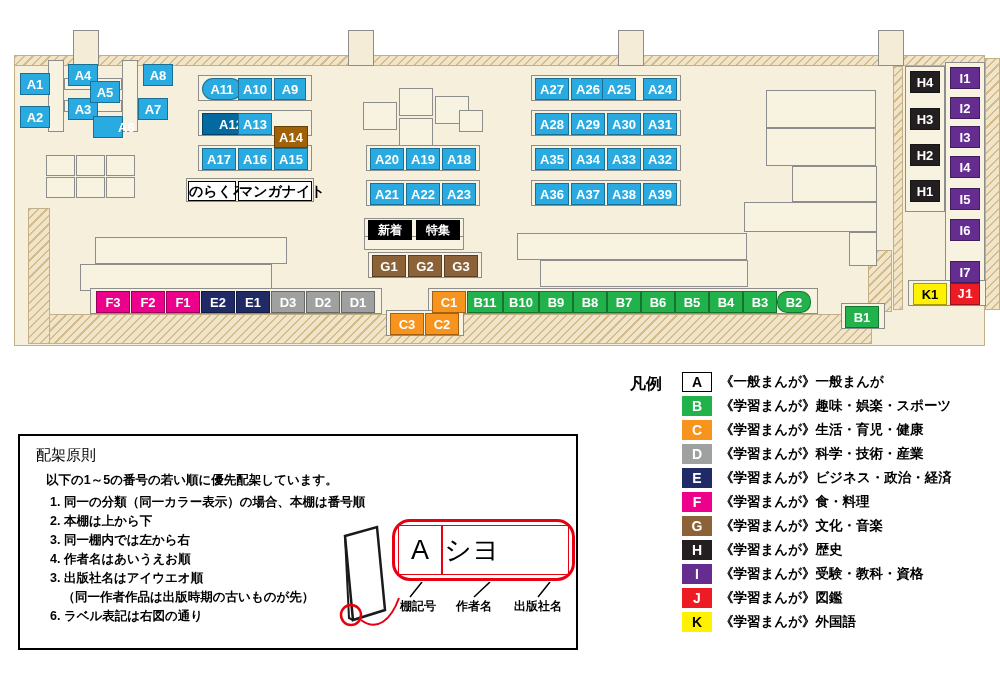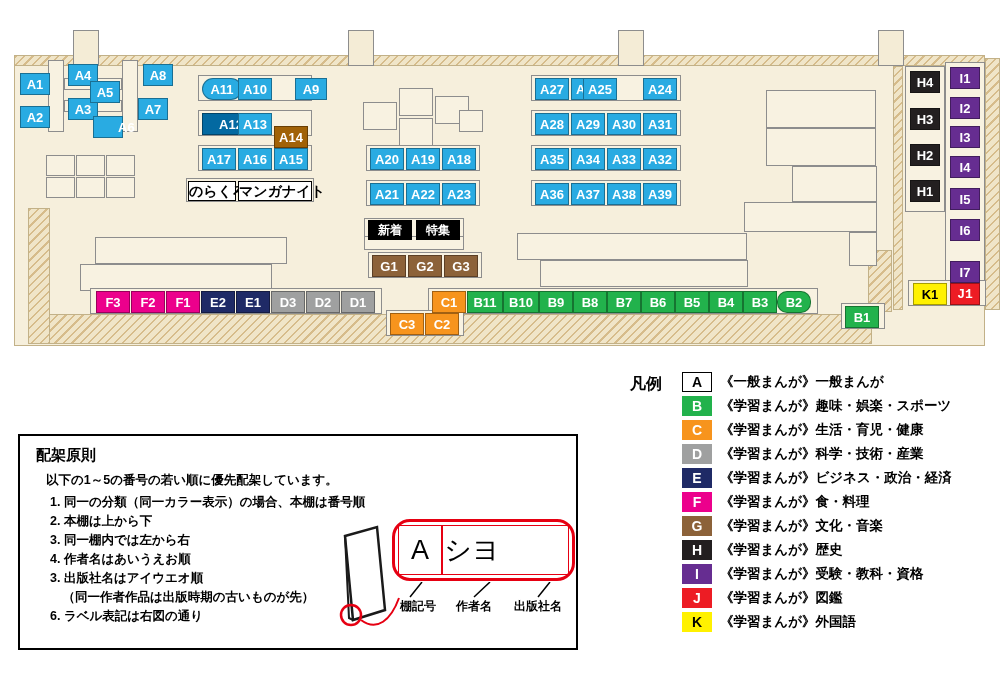--- a/index.html
+++ b/index.html
@@ -36,21 +36,21 @@
   .lswatch{
     width:30px;height:20px;display:flex;align-items:center;justify-content:center;
     font-weight:bold;font-size:14px;color:#fff;box-sizing:border-box;flex:none;
   }
   .ltext{font-weight:bold;font-size:13.5px;white-space:nowrap;}
   
   .panel{
     position:absolute;left:18px;top:434px;width:560px;height:216px;
     border:2px solid #000;background:#fff;box-sizing:border-box;
   }
-  .pp-title{position:absolute;left:16px;top:10px;font-size:15px;font-weight:bold;}
+  .pp-title{position:absolute;left:16px;top:10px;font-size:15px;font-weight:normal;}
   .pp-intro{position:absolute;left:26px;top:36px;font-size:12.5px;font-weight:bold;}
   .pp-list{position:absolute;left:30px;top:57px;font-size:12.5px;font-weight:bold;line-height:19px;}
   .book-icon{position:absolute;left:305px;top:86px;width:80px;height:118px;}
   .spine-box{
     position:absolute;left:372px;top:83px;width:183px;height:62px;box-sizing:border-box;
     border:3px solid #e60012;border-radius:18px;padding:3px;background:#fff;
   }
   .spine-inner{display:flex;height:100%;border:1.5px solid #e60012;box-sizing:border-box;}
   .spine-cell{
     display:flex;align-items:center;justify-content:center;font-size:27px;color:#000;
@@ -127,36 +127,36 @@
     <div class="slabel" style="left: 20px; top: 73px; width: 30px; height: 22px; background: rgb(41, 171, 226);">A1</div>
     <div class="slabel" style="left: 20px; top: 106px; width: 30px; height: 22px; background: rgb(41, 171, 226);">A2</div>
     <div class="slabel" style="left: 68px; top: 64px; width: 30px; height: 22px; background: rgb(41, 171, 226);">A4</div>
     <div class="slabel" style="left: 68px; top: 98px; width: 30px; height: 22px; background: rgb(41, 171, 226);">A3</div>
     <div class="slabel" style="left: 90px; top: 81px; width: 30px; height: 22px; background: rgb(41, 171, 226);">A5</div>
     <div class="slabel" style="left: 93px; top: 116px; width: 30px; height: 22px; background: rgb(41, 171, 226); padding-left: 24px;">A6</div>
     <div class="slabel" style="left: 143px; top: 64px; width: 30px; height: 22px; background: rgb(41, 171, 226);">A8</div>
     <div class="slabel" style="left: 138px; top: 98px; width: 30px; height: 22px; background: rgb(41, 171, 226);">A7</div>
     <div class="slabel" style="left: 202px; top: 78px; width: 40px; height: 22px; background: rgb(41, 171, 226); border-radius: 11px;">A11</div>
     <div class="slabel" style="left: 238px; top: 78px; width: 34px; height: 22px; background: rgb(41, 171, 226);">A10</div>
-    <div class="slabel" style="left: 274px; top: 78px; width: 32px; height: 22px; background: rgb(41, 171, 226); margin-left: 21px;">A9</div>
+    <div class="slabel" style="left: 274px; top: 78px; width: 32px; height: 22px; background: rgb(41, 171, 226);">A9</div>
     <div class="slabel" style="left: 202px; top: 113px; width: 58px; height: 22px; background: #0369a1;">A12</div>
     <div class="slabel" style="left: 238px; top: 113px; width: 34px; height: 22px; background: rgb(41, 171, 226);">A13</div>
     <div class="slabel" style="left: 274px; top: 126px; width: 34px; height: 22px; background: #a16207;">A14</div>
     <div class="slabel" style="left: 202px; top: 148px; width: 34px; height: 22px; background: rgb(41, 171, 226);">A17</div>
     <div class="slabel" style="left: 238px; top: 148px; width: 34px; height: 22px; background: rgb(41, 171, 226);">A16</div>
     <div class="slabel" style="left: 274px; top: 148px; width: 34px; height: 22px; background: rgb(41, 171, 226);">A15</div>
     <div class="slabel" style="left: 370px; top: 148px; width: 34px; height: 22px; background: rgb(41, 171, 226);">A20</div>
     <div class="slabel" style="left: 406px; top: 148px; width: 34px; height: 22px; background: rgb(41, 171, 226);">A19</div>
     <div class="slabel" style="left: 442px; top: 148px; width: 34px; height: 22px; background: rgb(41, 171, 226);">A18</div>
     <div class="slabel" style="left: 370px; top: 183px; width: 34px; height: 22px; background: rgb(41, 171, 226);">A21</div>
     <div class="slabel" style="left: 406px; top: 183px; width: 34px; height: 22px; background: rgb(41, 171, 226);">A22</div>
     <div class="slabel" style="left: 442px; top: 183px; width: 34px; height: 22px; background: rgb(41, 171, 226);">A23</div>
     <div class="slabel" style="left: 535px; top: 78px; width: 34px; height: 22px; background: rgb(41, 171, 226);">A27</div>
     <div class="slabel" style="left: 571px; top: 78px; width: 34px; height: 22px; background: rgb(41, 171, 226);">A26</div>
-    <div class="slabel" style="left: 583px; top: 78px; width: 34px; height: 22px; background: rgb(41, 171, 226);">A25</div>
+    <div class="slabel" style="left: 602px; top: 78px; width: 34px; height: 22px; background: rgb(41, 171, 226);">A25</div>
     <div class="slabel" style="left: 643px; top: 78px; width: 34px; height: 22px; background: rgb(41, 171, 226);">A24</div>
     <div class="slabel" style="left: 535px; top: 113px; width: 34px; height: 22px; background: rgb(41, 171, 226);">A28</div>
     <div class="slabel" style="left: 571px; top: 113px; width: 34px; height: 22px; background: rgb(41, 171, 226);">A29</div>
     <div class="slabel" style="left: 607px; top: 113px; width: 34px; height: 22px; background: rgb(41, 171, 226);">A30</div>
     <div class="slabel" style="left: 643px; top: 113px; width: 34px; height: 22px; background: rgb(41, 171, 226);">A31</div>
     <div class="slabel" style="left: 535px; top: 148px; width: 34px; height: 22px; background: rgb(41, 171, 226);">A35</div>
     <div class="slabel" style="left: 571px; top: 148px; width: 34px; height: 22px; background: rgb(41, 171, 226);">A34</div>
     <div class="slabel" style="left: 607px; top: 148px; width: 34px; height: 22px; background: rgb(41, 171, 226);">A33</div>
     <div class="slabel" style="left: 643px; top: 148px; width: 34px; height: 22px; background: rgb(41, 171, 226);">A32</div>
     <div class="slabel" style="left: 535px; top: 183px; width: 34px; height: 22px; background: rgb(41, 171, 226);">A36</div>

